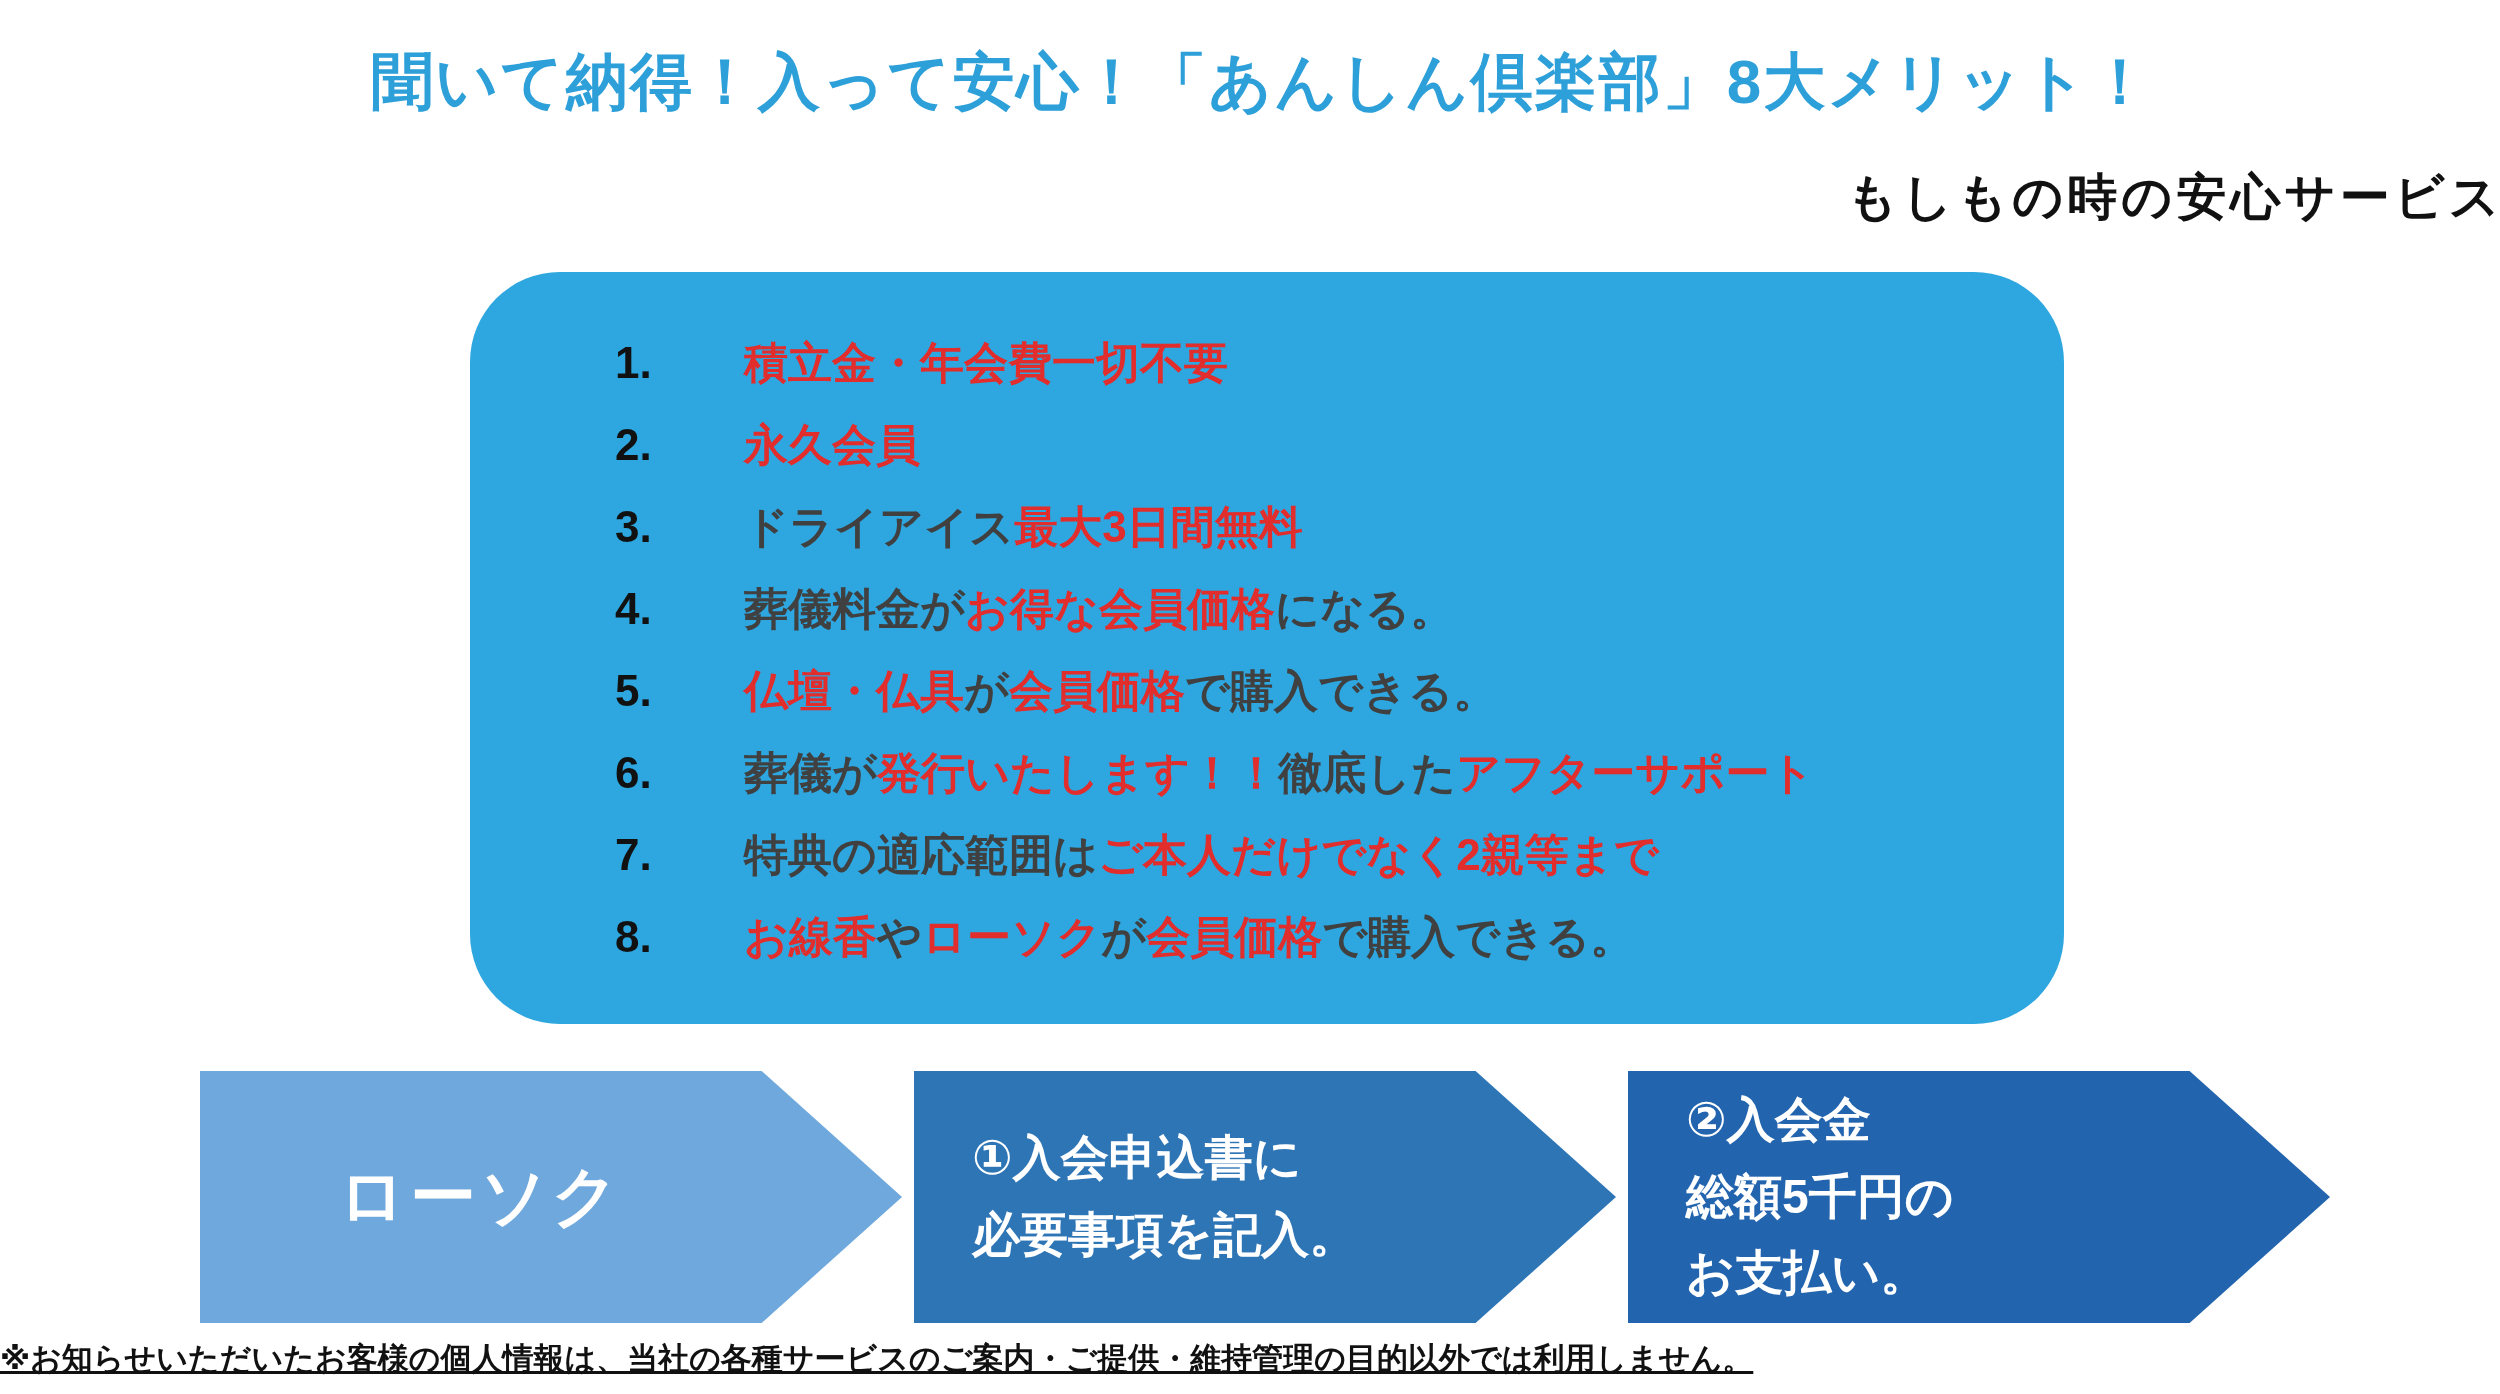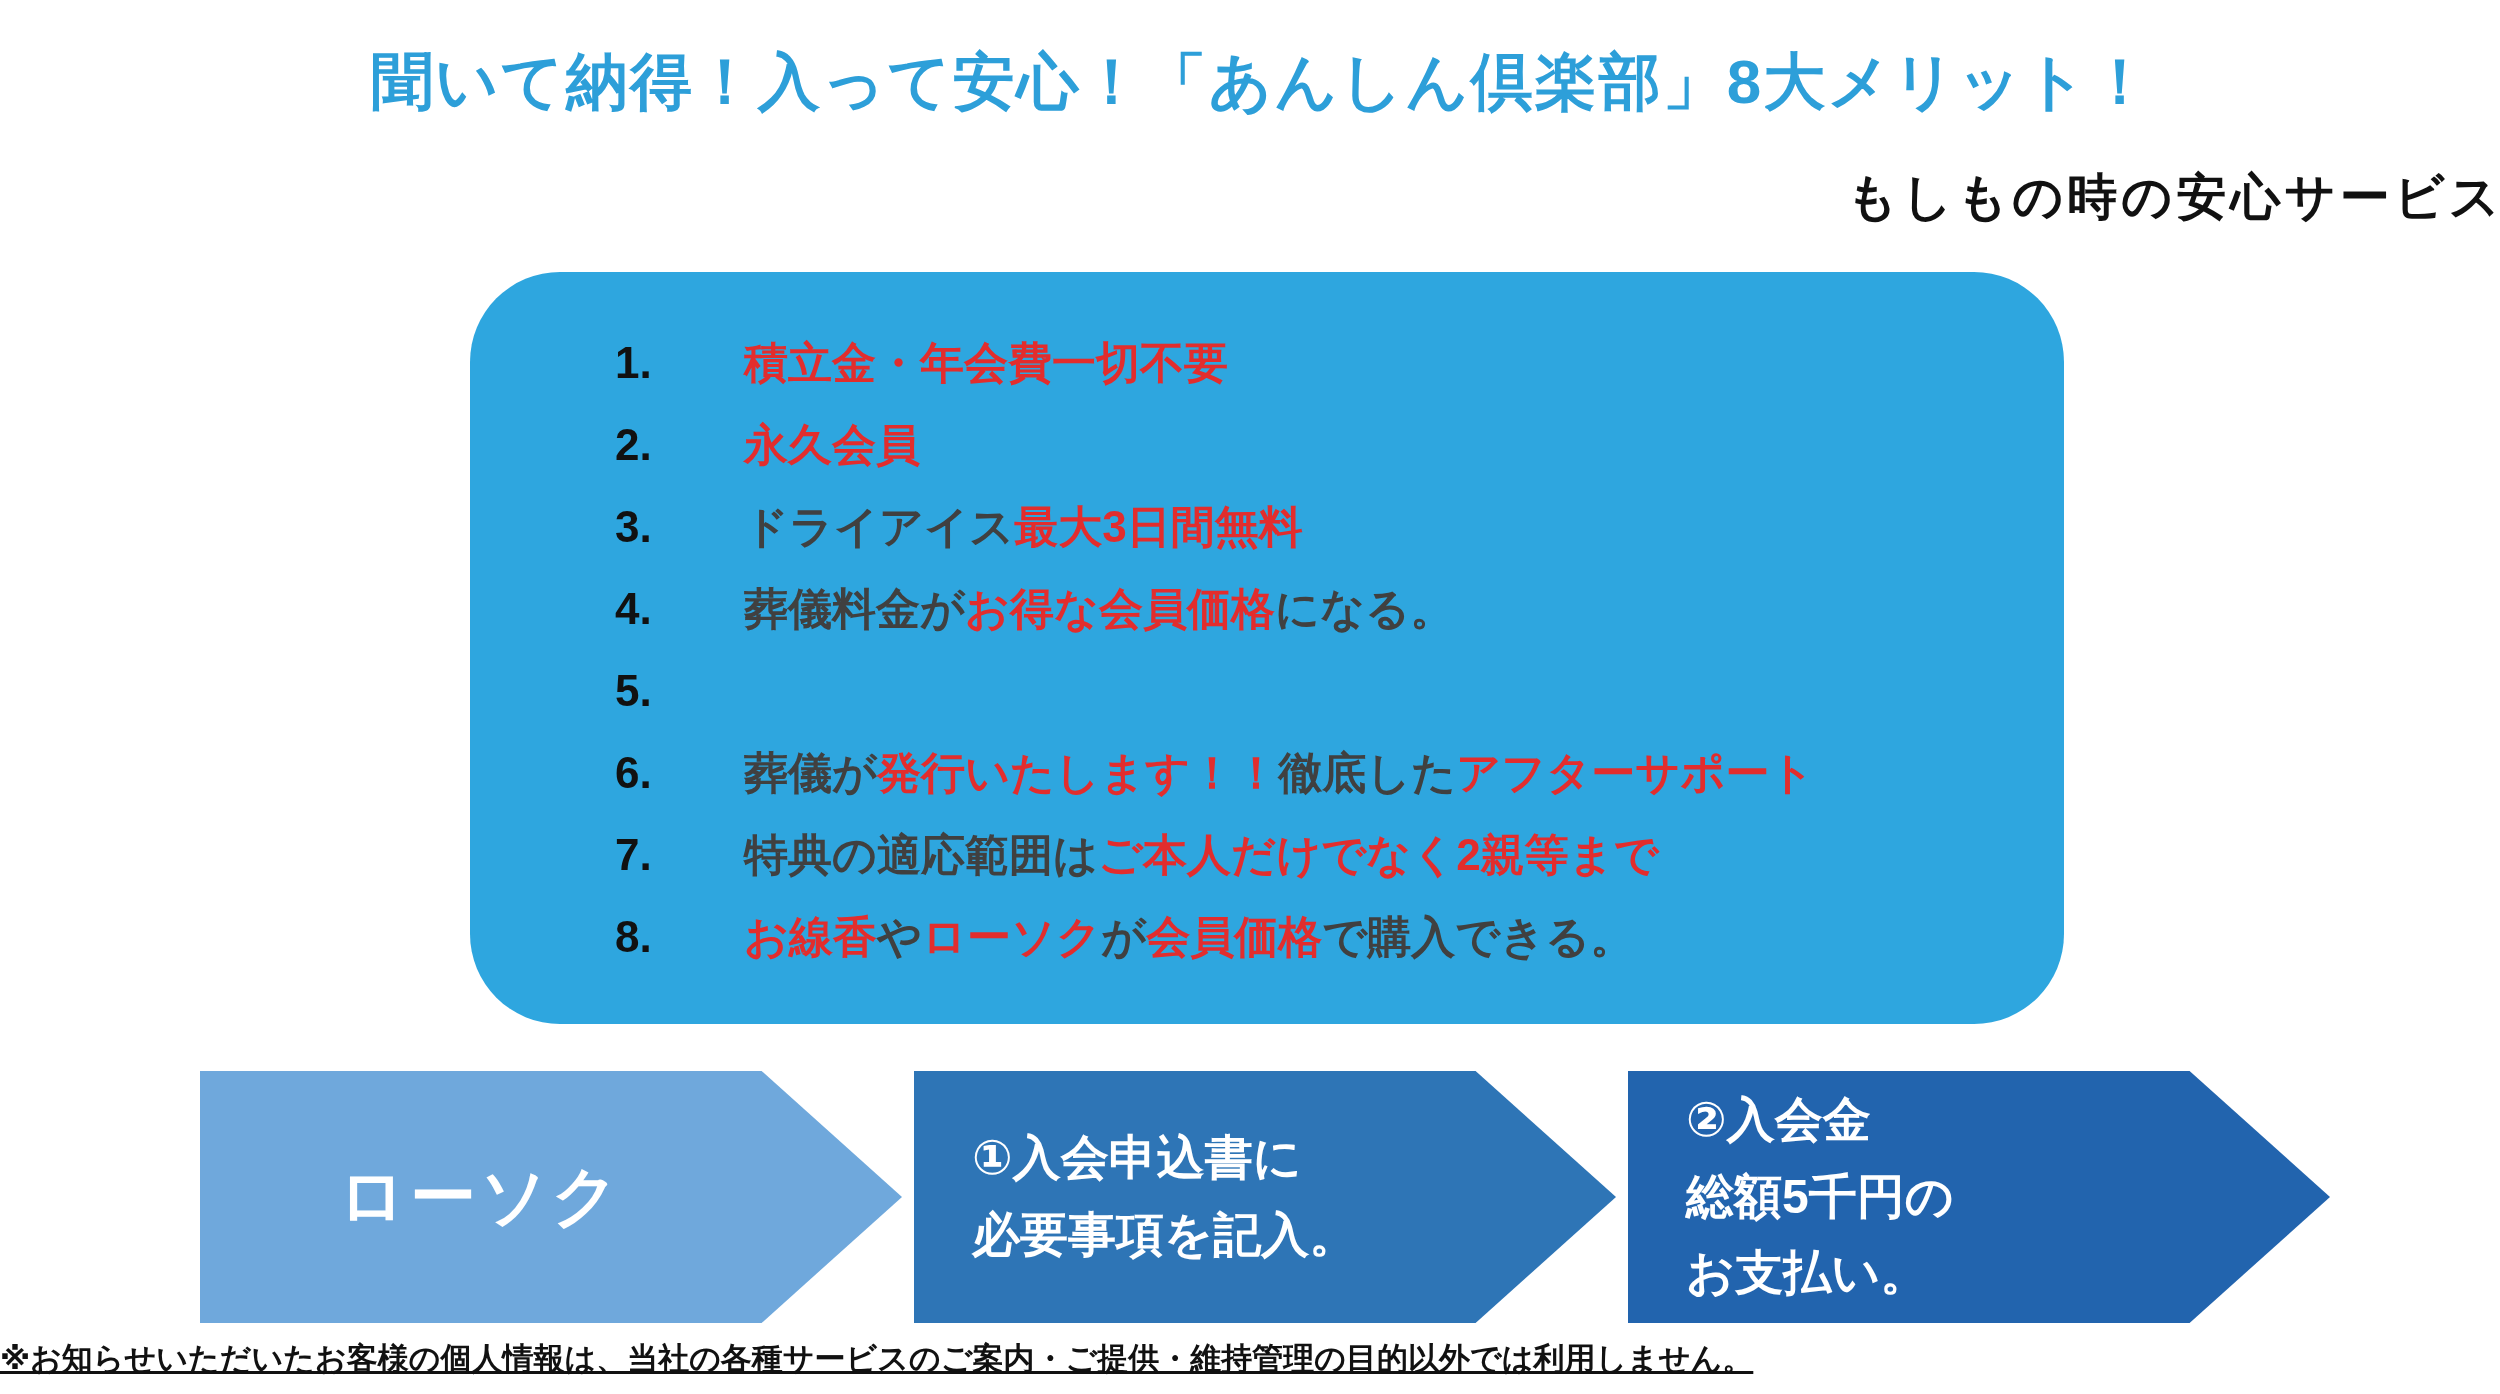--- a/index.html
+++ b/index.html
@@ -101,20 +101,21 @@
         <li class="benefit-row">
           <span class="benefit-num">3.</span>
           <span class="benefit-text"><span class="seg">ドライアイス</span><span class="seg red">最大3日間無料</span></span>
         </li>
         <li class="benefit-row">
           <span class="benefit-num">4.</span>
           <span class="benefit-text"><span class="seg">葬儀料金が</span><span class="seg red">お得な会員価格</span><span class="seg">になる。</span></span>
         </li>
         <li class="benefit-row">
           <span class="benefit-num">5.</span>
+          <span class="benefit-text"><span class="seg red">仏壇・仏具</span><span class="seg">が</span><span class="seg red">会員価格</span><span class="seg">で購入できる。</span></span>
         </li>
         <li class="benefit-row">
           <span class="benefit-num">6.</span>
           <span class="benefit-text"><span class="seg">葬儀が</span><span class="seg red">発行いたします！！</span><span class="seg">徹底した</span><span class="seg red">アフターサポート</span></span>
         </li>
         <li class="benefit-row">
           <span class="benefit-num">7.</span>
           <span class="benefit-text"><span class="seg">特典の適応範囲は</span><span class="seg red">ご本人だけでなく2親等まで</span></span>
         </li>
         <li class="benefit-row">

